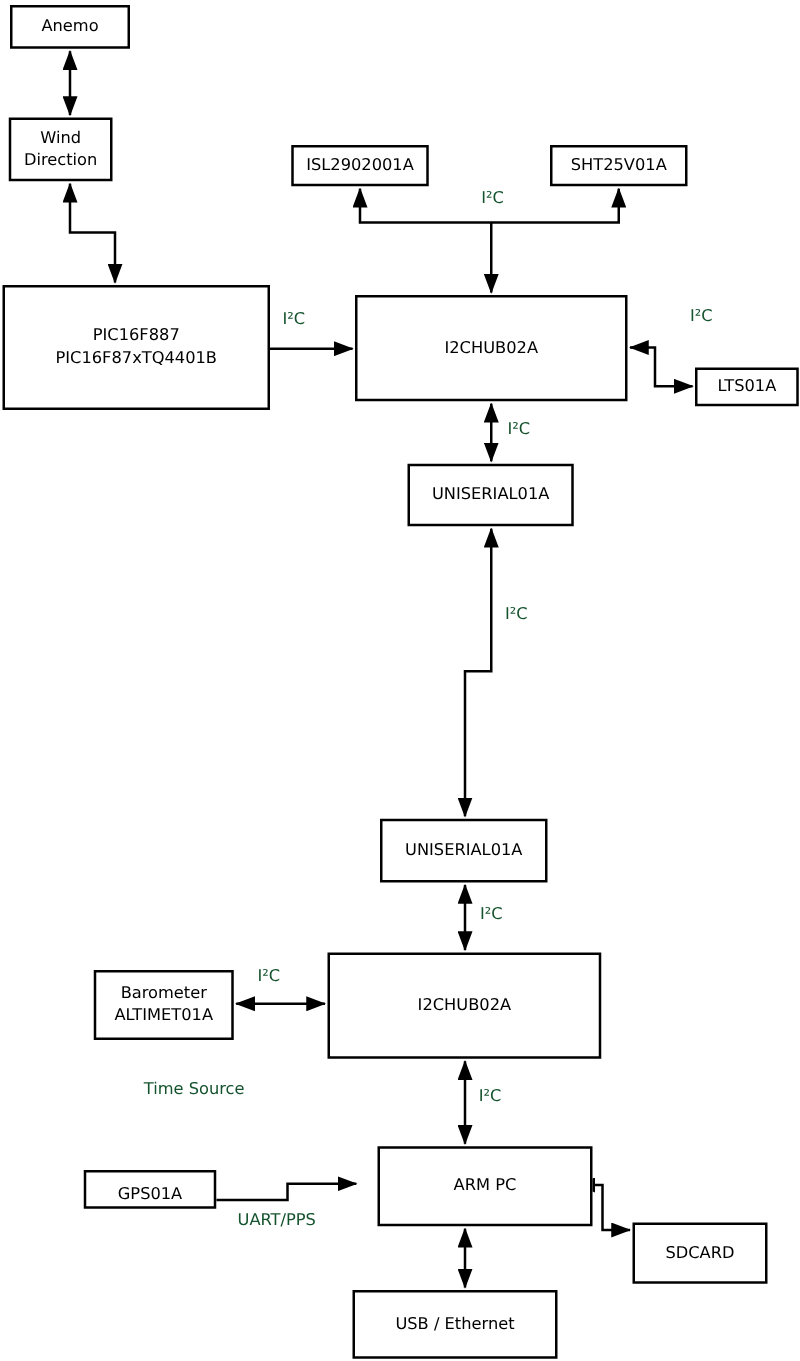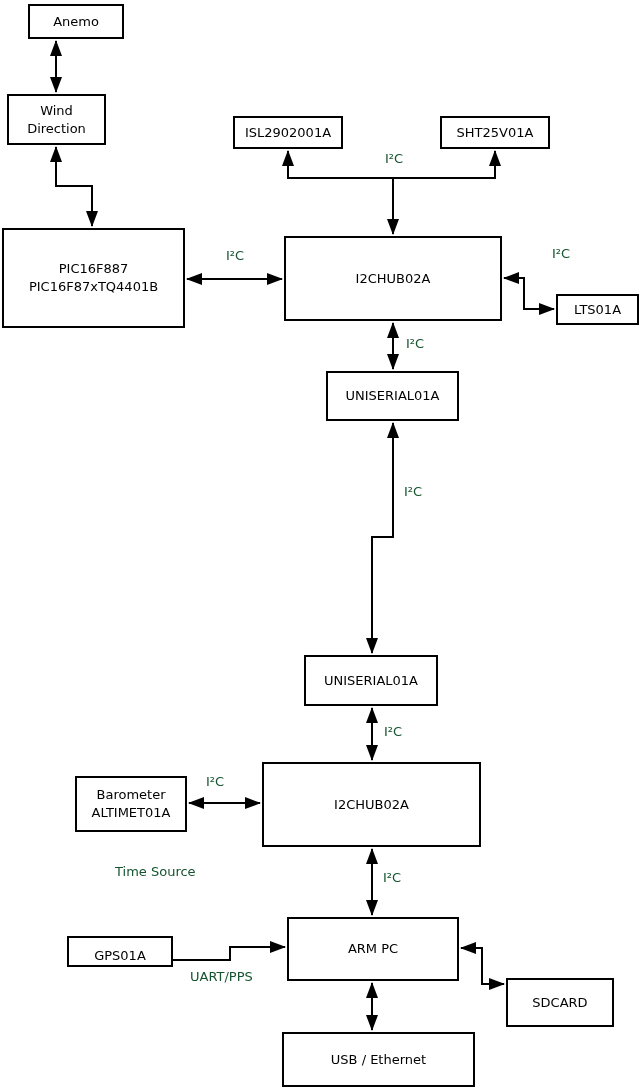--- a/index.html
+++ b/index.html
@@ -65,30 +65,30 @@
       <path d="M393,423 L393,537 L372,537 L372,653" marker-start="url(#arrow)" marker-end="url(#arrow)"></path>
       <path d="M372,708 L372,760" marker-start="url(#arrow)" marker-end="url(#arrow)"></path>
       <path d="M189,803 L260,803" marker-start="url(#arrow)" marker-end="url(#arrow)"></path>
       <path d="M372,849 L372,915" marker-start="url(#arrow)" marker-end="url(#arrow)"></path>
       <path d="M173,960 L230,960 L230,947 L285,947" marker-end="url(#arrow)"></path>
       <path d="M461,948 L482,948 L482,984 L504,984" marker-start="url(#arrow)" marker-end="url(#arrow)"></path>
       <path d="M372,983 L372,1030" marker-start="url(#arrow)" marker-end="url(#arrow)"></path>
     </g>
   </svg>
 
-  <div class="box" style="left:8px;   top:4px;    width:96px;  height:35px;margin-left:20px;">
+  <div class="box" style="left:8px;   top:4px;    width:96px;  height:35px;">
     <span>Anemo</span>
   </div>
 
-  <div class="box" style="left:7px;   top:94px;   width:99px;  height:51px;">
+  <div class="box" style="left:7px;   top:94px;   width:83px;  height:51px;">
     <span>Wind
 Direction</span>
   </div>
 
-  <div class="box" style="left:2px;   top:228px;  width:183px; height:100px;">
+  <div class="box" style="left:2px;   top:228px;  width:214px; height:100px;">
     <span>PIC16F887
 PIC16F87xTQ4401B</span>
   </div>
 
   <div class="box" style="left:233px; top:116px;  width:110px; height:33px;">
     <span>ISL2902001A</span>
   </div>
 
   <div class="box" style="left:440px; top:116px;  width:110px; height:33px;">
     <span>SHT25V01A</span>
@@ -112,33 +112,33 @@
 
   <div class="box" style="left:262px; top:762px;  width:219px; height:85px;">
     <span>I2CHUB02A</span>
   </div>
 
   <div class="box" style="left:75px;  top:776px;  width:112px; height:56px;">
     <span>Barometer
 ALTIMET01A</span>
   </div>
 
-  <div class="box" style="left:287px; top:917px;  width:172px; height:64px;">
+  <div class="box" style="left:302px; top:917px;  width:172px; height:64px;">
     <span>ARM PC</span>
   </div>
 
   <div class="box" style="left:67px;  top:936px;  width:106px; height:31px;align-items:flex-end;">
     <span>GPS01A</span>
   </div>
 
   <div class="box" style="left:506px; top:959px;  width:108px; height:49px;margin-top:19px;">
     <span>SDCARD</span>
   </div>
 
-  <div class="box" style="left:282px; top:1032px; width:193px; height:55px;">
+  <div class="box" style="left:282px; top:1032px; width:164px; height:55px;">
     <span>USB / Ethernet</span>
   </div>
 
   <div class="edge-label" style="left:385px; top:151px;">I²C</div>
   <div class="edge-label" style="left:226px; top:248px;">I²C</div>
   <div class="edge-label" style="left:552px; top:246px;">I²C</div>
   <div class="edge-label" style="left:406px; top:336px;">I²C</div>
   <div class="edge-label" style="left:404px; top:484px;">I²C</div>
   <div class="edge-label" style="left:384px; top:724px;">I²C</div>
   <div class="edge-label" style="left:206px; top:774px;">I²C</div>

